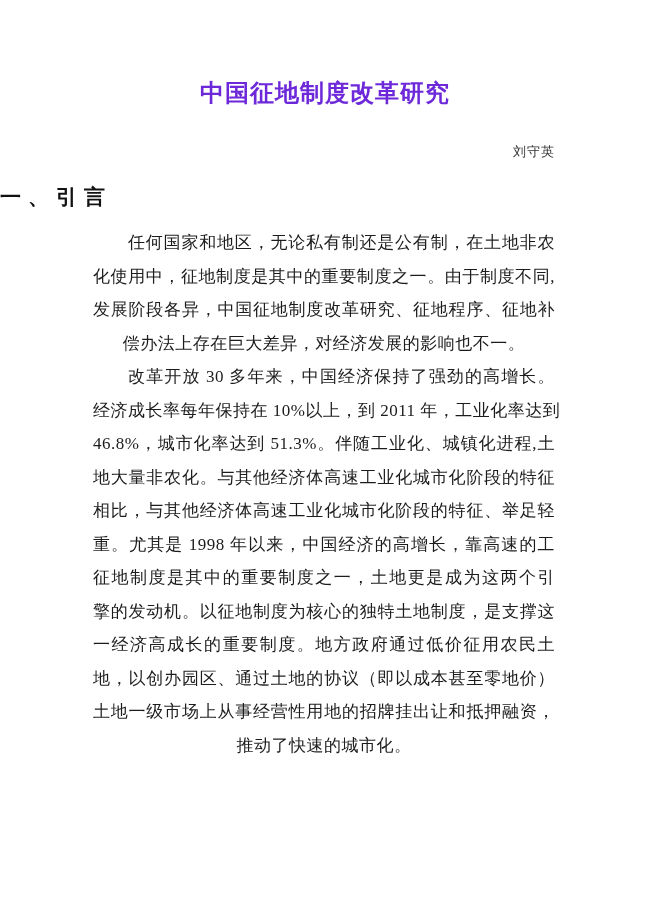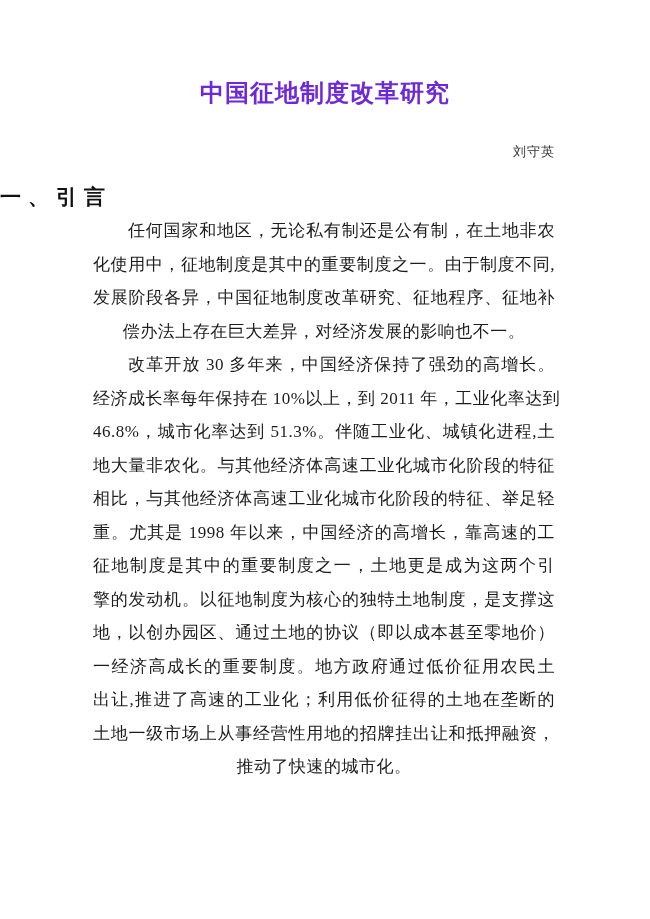--- a/index.html
+++ b/index.html
@@ -41,21 +41,21 @@
     margin: 0;
     margin-top: 23px;
     font-family: "Liberation Sans", "DejaVu Sans", sans-serif;
     font-size: 21px;
     line-height: 26px;
     font-weight: bold;
     letter-spacing: 7px;
     color: #111111;
   }
   .body-text {
-    margin-top: 4px;
+    margin-top: 16px;
     margin-left: 93px;
     margin-right: 95px;
   }
   .paragraph {
     margin: 0;
   }
   .line {
     font-size: 17px;
     line-height: 33.5px;
     height: 33.5px;
@@ -93,20 +93,19 @@
       </div>
       <div class="paragraph">
         <div class="line first">改革开放 30 多年来，中国经济保持了强劲的高增长。</div>
         <div class="line">经济成长率每年保持在 10%以上，到 2011 年，工业化率达到</div>
         <div class="line">46.8%，城市化率达到 51.3%。伴随工业化、城镇化进程,土</div>
         <div class="line">地大量非农化。与其他经济体高速工业化城市化阶段的特征</div>
         <div class="line">相比，与其他经济体高速工业化城市化阶段的特征、举足轻</div>
         <div class="line">重。尤其是 1998 年以来，中国经济的高增长，靠高速的工</div>
         <div class="line">征地制度是其中的重要制度之一，土地更是成为这两个引</div>
         <div class="line">擎的发动机。以征地制度为核心的独特土地制度，是支撑这</div>
+        <div class="line">一经济高成长的重要制度。地方政府通过低价征用农民土</div>
         <div class="line">地，以创办园区、通过土地的协议（即以成本甚至零地价）</div>
-        <div class="line">一经济高成长的重要制度。地方政府通过低价征用农民土</div>
-        <div class="line">出让,推进了高速的工业化；利用低价征得的土地在垄断的</div>
         <div class="line">土地一级市场上从事经营性用地的招牌挂出让和抵押融资，</div>
         <div class="line last">推动了快速的城市化。</div>
       </div>
     </div>
 </div>
 
 </body></html>

